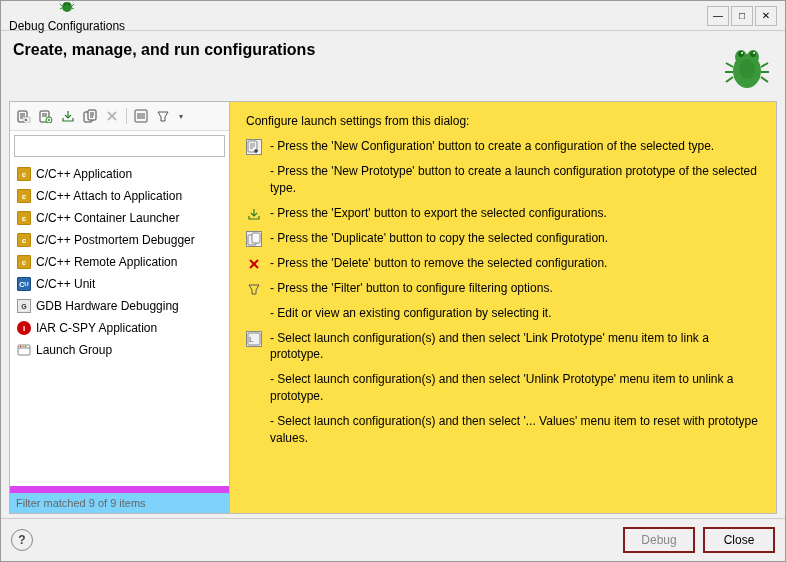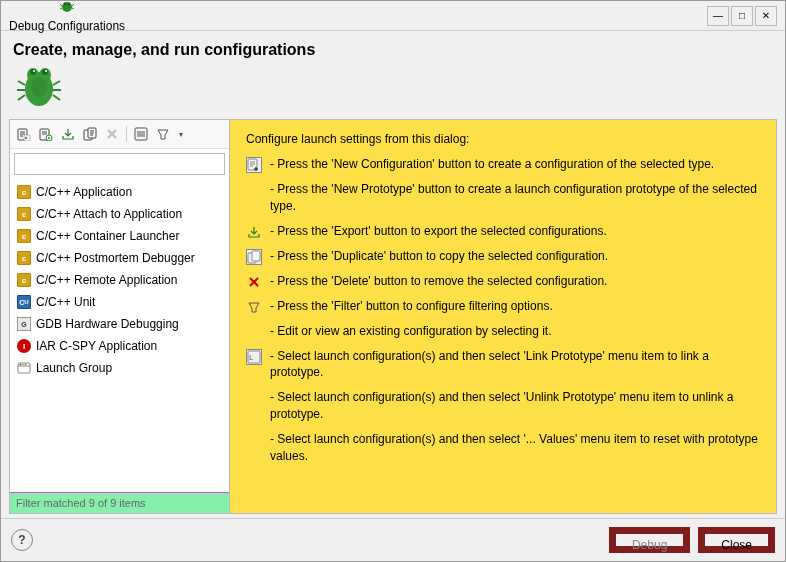--- a/index.html
+++ b/index.html
@@ -55,21 +55,20 @@
       display: flex;
       align-items: center;
       justify-content: center;
       font-size: 10px;
     }
     .window-header {
       padding: 10px 12px 8px 12px;
       display: flex;
       align-items: flex-start;
       justify-content: space-between;
-      flex-direction: column;
     }
     .window-header-title {
       font-size: 16px;
       font-weight: bold;
       color: #000;
     }
     .main-content {
       flex: 1;
       display: flex;
       flex-direction: column;
@@ -168,22 +167,22 @@
     }
     .tree-item-label {
       font-size: 12px;
       color: #000;
       white-space: nowrap;
     }
     .panel-footer {
       padding: 4px 6px;
       font-size: 11px;
       color: #666;
-      border-top: 1px solid #d946ef;
-      background: #86efac;
+      border-top: 7px solid #d946ef;
+      background: #7dd3fc;
     }
     .right-panel {
       flex: 1;
       padding: 12px 16px;
       overflow-y: auto;
       background: #fde047;
     }
     .right-panel-title {
       font-size: 12px;
       font-weight: normal;
@@ -264,21 +263,21 @@
       justify-content: center;
       font-size: 12px;
       font-weight: bold;
       color: #444;
       margin-right: auto;
     }
     .action-btn {
       padding: 4px 16px;
       height: 26px;
       background: #f0f0f0;
-      border: 7px solid #7f1d1d;
+      border: 2px solid #7f1d1d;
       cursor: pointer;
       font-size: 12px;
       color: #888;
       min-width: 72px;
     }
     .action-btn.active {
       color: #000;
     }
 
     

